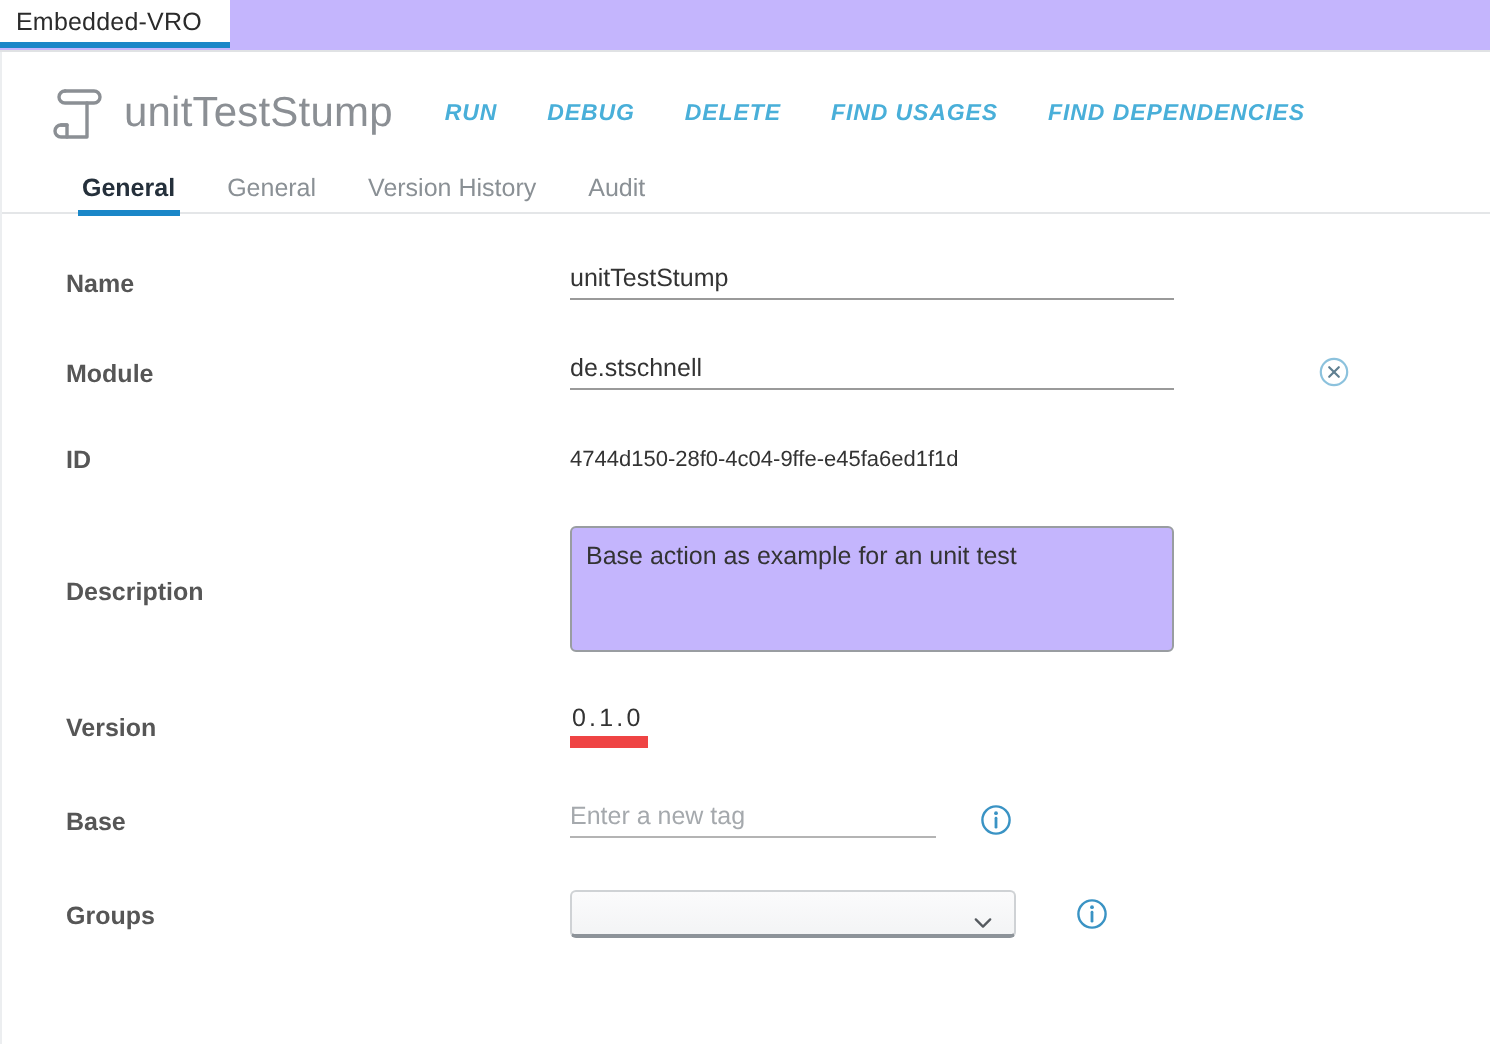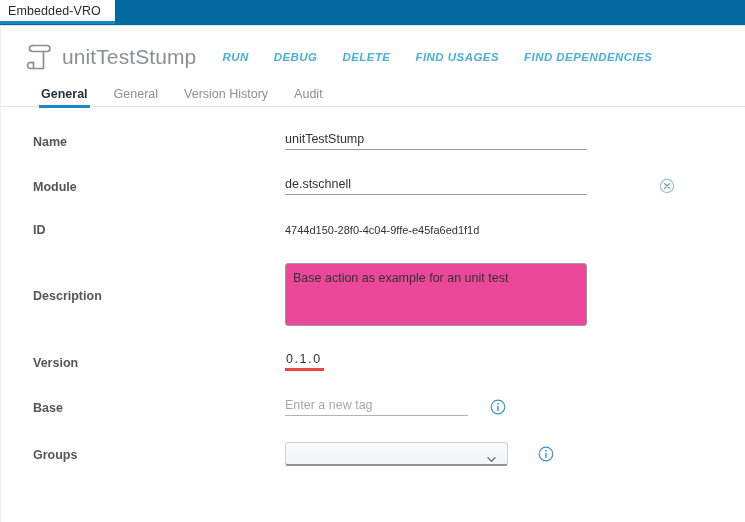--- a/index.html
+++ b/index.html
@@ -12,21 +12,21 @@
     background: #ffffff;
     font-family: "Liberation Sans", sans-serif;
     color: #444444;
     overflow: hidden;
   }
 
   
   .app-tabstrip {
     position: relative;
     height: 25px;
-    background: #0369a1;
+    background: #c4b5fd;
     border-bottom: 1px solid #e0e2e4;
   }
   .app-tab {
     position: absolute;
     left: 0;
     top: 0;
     height: 24px;
     padding: 4px 14px 0 8px;
     box-sizing: border-box;
     font-size: 12.5px;
@@ -169,32 +169,32 @@
 
   .static-value {
     font-size: 11px;
     color: #333333;
     padding-top: 1px;
   }
   .version-value {
     font-size: 12.5px;
     color: #333333;
     letter-spacing: 1.6px;
-    border-bottom: 3px solid #ef4444;
+    border-bottom: 6px solid #ef4444;
     padding: 0 2px 2px 1px;
     display: inline-block;
   }
 
   .desc-box {
     width: 302px;
     height: 63px;
     box-sizing: border-box;
     border: 1px solid #999da1;
     border-radius: 3px;
-    background: #ec4899;
+    background: #c4b5fd;
     font-family: "Liberation Sans", sans-serif;
     font-size: 12.5px;
     color: #333333;
     padding: 6px 7px;
     resize: none;
     outline: none;
     line-height: 1.3;
   }
 
   .select-box {

